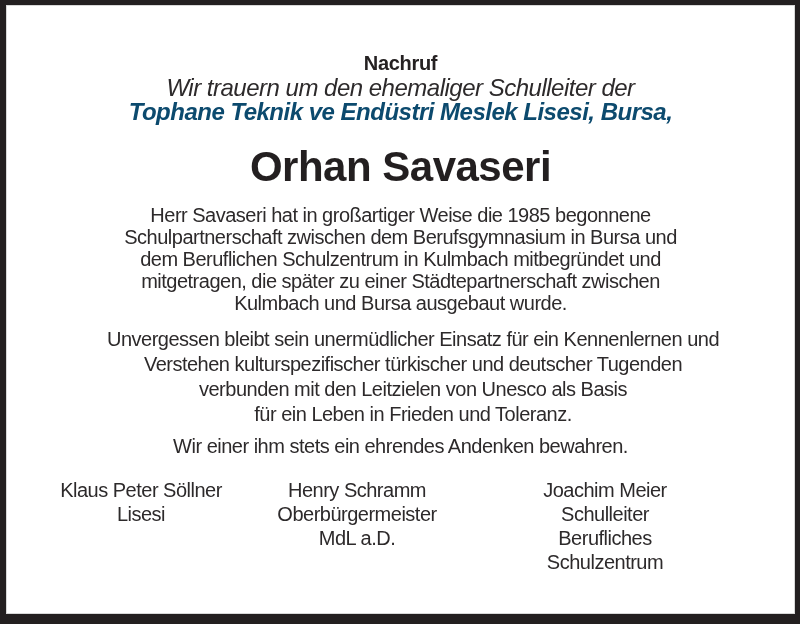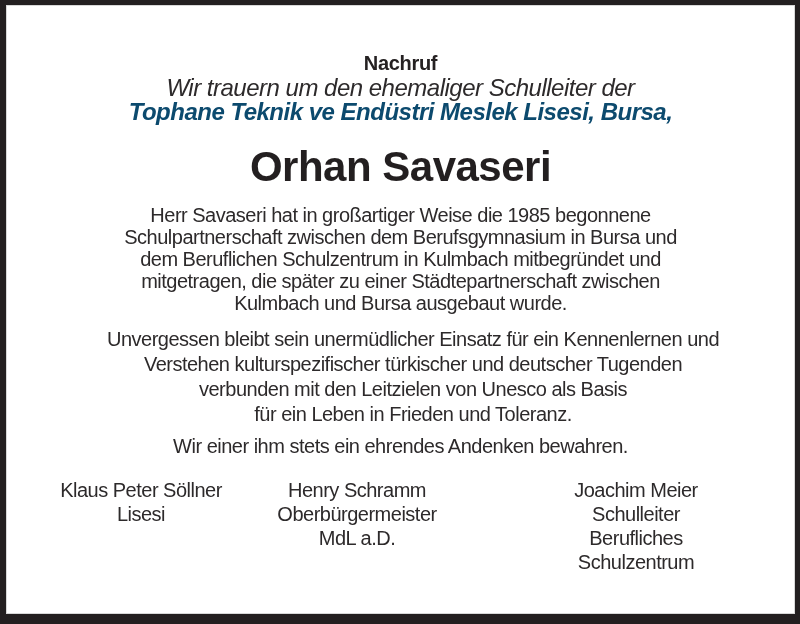--- a/index.html
+++ b/index.html
@@ -86,21 +86,21 @@
     position: absolute;
     top: 0;
     transform: translateX(-50%);
     font-size: 20px;
     line-height: 24px;
     white-space: nowrap;
   }
   .sig-col .sig-titles { white-space: pre-line; }
   .sig-col.c1 { left: 134px; }
   .sig-col.c2 { left: 350px; }
-  .sig-col.c3 { left: 629px; }
+  .sig-col.c3 { left: 598px; }
 </style>
 </head>
 <body>
 
 <div class="frame">
   <div class="content">
 
     <div class="kicker">Nachruf</div>
 
     <div class="intro">

